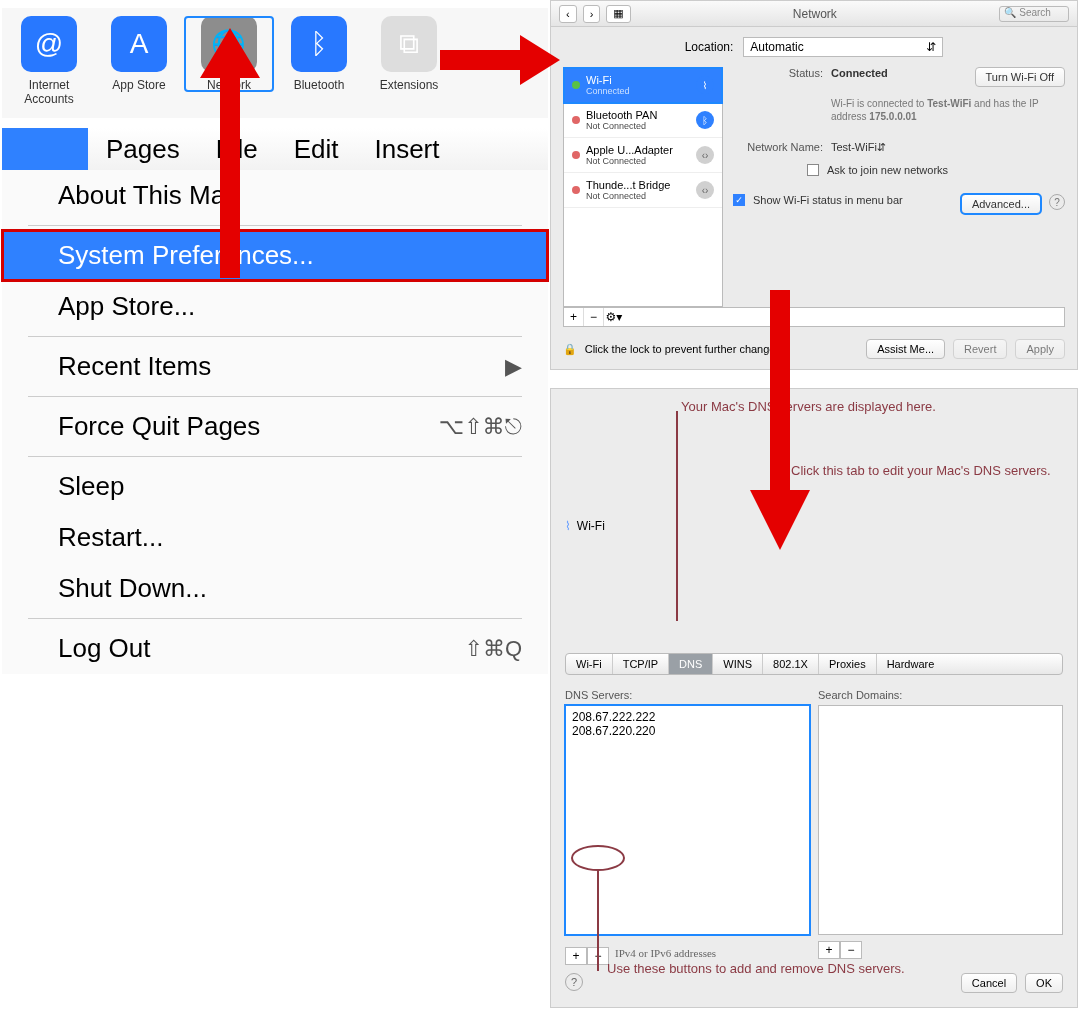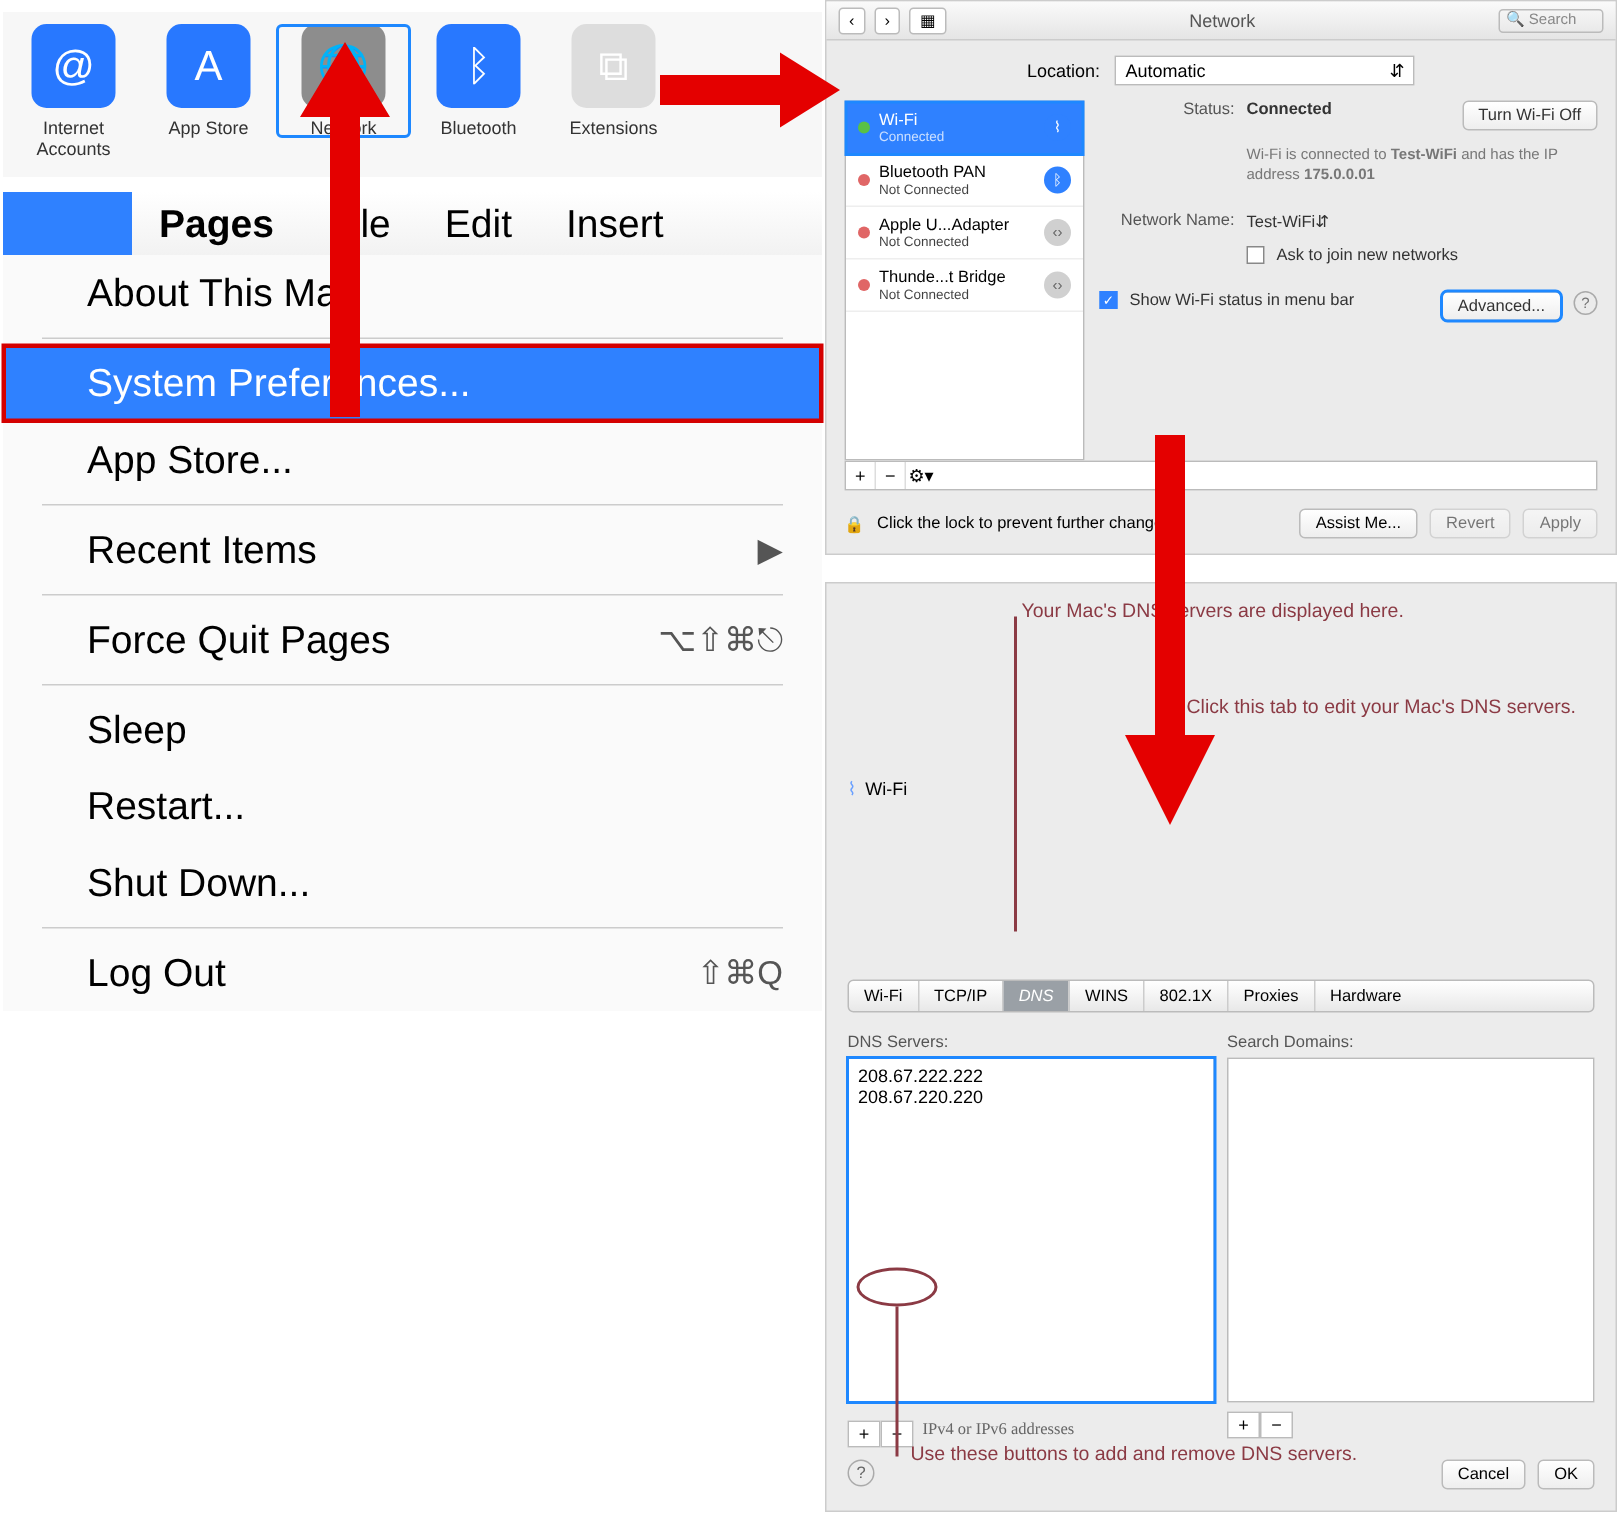--- a/index.html
+++ b/index.html
@@ -14,21 +14,21 @@
 .ico-internet { background:#2878ff; }
 .ico-appstore { background:#2878ff; }
 .ico-network  { background:#8d8d8d; }
 .ico-bt       { background:#2878ff; }
 .ico-ext      { background:#ddd; color:#888; }
 
 
 .menubar { position: absolute; left: 2px; top: 128px; width: 546px; height: 42px; background: linear-gradient(#fff,#f2f2f2); display: flex; align-items: center; font-size: 26px; }
 .menubar .apple { width: 86px; height: 42px; background:#2f81ff; color:#fff; display:flex; align-items:center; justify-content:center; }
 .menubar .mitem { padding: 0 18px; }
-.menubar .mitem.b { font-weight: 700; }
+.menubar .mitem.b { font-weight: 400; }
 .applemenu { position: absolute; left: 2px; top: 170px; width: 546px; background: rgba(250,250,250,0.96); font-size: 26px; }
 .applemenu .row { padding: 10px 26px 10px 56px; display:flex; justify-content:space-between; align-items:center; }
 .applemenu .row.sel { background:#2f81ff; color:#fff; outline:3px solid #d40000; outline-offset:-2px; }
 .applemenu hr { border:none; border-top:1px solid #ccc; margin:4px 26px; }
 .applemenu .sc { font-size: 22px; color:#555; }
 
 
 .netwin { position: absolute; left: 550px; top: 0; width: 528px; height: 370px; background:#ebebeb; border:1px solid #ccc; }
 .netwin .tb { height:26px; display:flex; align-items:center; gap:6px; padding:0 8px; background:linear-gradient(#fafafa,#e5e5e5); font-size:12px; border-bottom:1px solid #ccc; }
 .netwin .tb .title { flex:1; text-align:center; color:#555; }
@@ -57,21 +57,21 @@
 .netwin .addrem span:last-child{border-right:none;}
 .ck { width:12px; height:12px; border:1px solid #888; display:inline-flex; align-items:center; justify-content:center; font-size:9px; background:#fff; }
 .ck.on{ background:#2f81ff; color:#fff; border-color:#2f81ff; }
 
 
 .dnswin { position: absolute; left: 550px; top: 388px; width: 528px; height: 620px; background:#ececec; border:1px solid #ccc; }
 .dnswin .hdr { padding:10px 14px; display:flex; align-items:center; gap:8px; font-size:12px; }
 .dnswin .tabs { margin:6px 14px; display:flex; background:linear-gradient(#fff,#e8e8e8); border:1px solid #bbb; border-radius:4px; overflow:hidden; font-size:11px; }
 .dnswin .tabs span { padding:4px 10px; border-right:1px solid #ccc; }
 .dnswin .tabs span:last-child{border-right:none;}
-.dnswin .tabs span.act { background:#9aa0a6; color:#fff;font-style:italic; }
+.dnswin .tabs span.act { background:#9aa0a6; color:#fff; }
 .dnswin .lists { display:flex; gap:8px; padding:8px 14px; }
 .dnsbox { flex:1; }
 .dnsbox .title { font-size:11px; color:#555; margin-bottom:4px; }
 .dnsbox .box { height:230px; border:1px solid #bbb; background:#fff; font-size:12px; padding:4px 6px; }
 .dnsbox.hl .box { outline:2px solid #1e88ff; outline-offset:-1px; }
 .dnsbox .ar { margin-top:6px; display:flex; gap:0; }
 .dnsbox .ar span { width:22px; height:18px; display:inline-flex; align-items:center; justify-content:center; border:1px solid #bbb; background:#fff; font-size:12px; }
 .dnsbox .hint { font-size:11px; color:#666; margin-left:6px;font-family:Liberation Serif, serif; }
 .annot { position:absolute; color:#8b3a44; font-size:13px; line-height:1.3; }
 .redline { position:absolute; width:2px; background:#8b3a44; }
@@ -184,21 +184,21 @@
         <span style="flex:1"></span>
         <span class="macbtn">Turn Wi-Fi Off</span>
       </div>
       <div class="help">
         <span>Wi-Fi is connected to</span> <b>Test-WiFi</b> <span>and has the IP address</span> <b>175.0.0.01</b>
       </div>
       <div class="row" style="margin-top:18px">
         <span class="lbl">Network Name:</span>
         <div class="sel" style="flex:1"><span>Test-WiFi</span><span>⇵</span></div>
       </div>
-      <div class="row" style="margin-left:98px">
+      <div class="row" style="margin-left:74px">
         <span class="ck"></span>
         <span>Ask to join new networks</span>
       </div>
       <div class="row" style="margin-top:18px">
         <span class="ck on">✓</span>
         <span>Show Wi-Fi status in menu bar</span>
         <span style="flex:1"></span>
         <span class="macbtn hl">Advanced...</span>
         <span style="width:16px;height:16px;border:1px solid #aaa;border-radius:8px;display:inline-flex;align-items:center;justify-content:center;font-size:10px;color:#777">?</span>
       </div>

